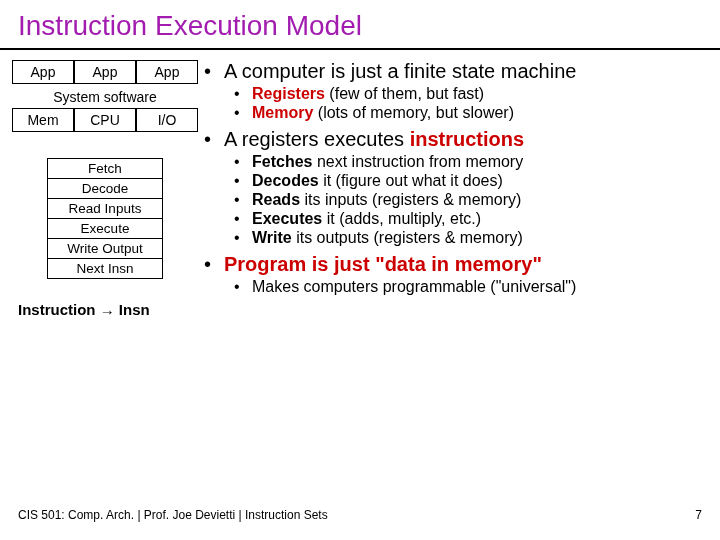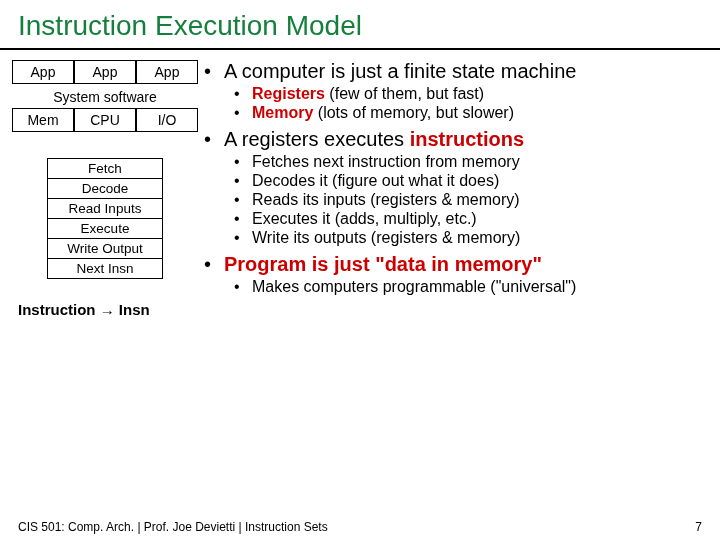--- a/index.html
+++ b/index.html
@@ -8,21 +8,21 @@
     height: 540px;
     background: #fff;
     font-family: Verdana, Geneva, sans-serif;
     color: #000;
     position: relative;
     overflow: hidden;
   }
   .title {
     font-size: 28px;
     font-family: Verdana, sans-serif;
-    color: #15803d;
+    color: #a21caf;
     padding: 10px 18px 6px 18px;
     border-bottom: 2px solid #000;
     margin-bottom: 6px;
   }
   .content {
     display: flex;
     padding: 0 12px;
   }
   .left {
     width: 186px;
@@ -110,26 +110,26 @@
     font-size: 15px;
     padding-left: 16px;
     position: relative;
   }
   .b3 > li::before {
     content: "•";
     position: absolute;
     left: 0;
   }
   .red { color: #cc0000; font-weight: bold; }
-  .bold { font-weight: normal; }
+  .bold { font-weight: bold; }
   .ital { font-style: italic; }
 
   .footer {
     position: absolute;
-    bottom: 6px;
+    bottom: 18px;
     left: 0;
     width: 720px;
     font-size: 12px;
     display: flex;
     justify-content: space-between;
     padding: 0 18px;
     color: #000;
   }
 </style>
 </head>

